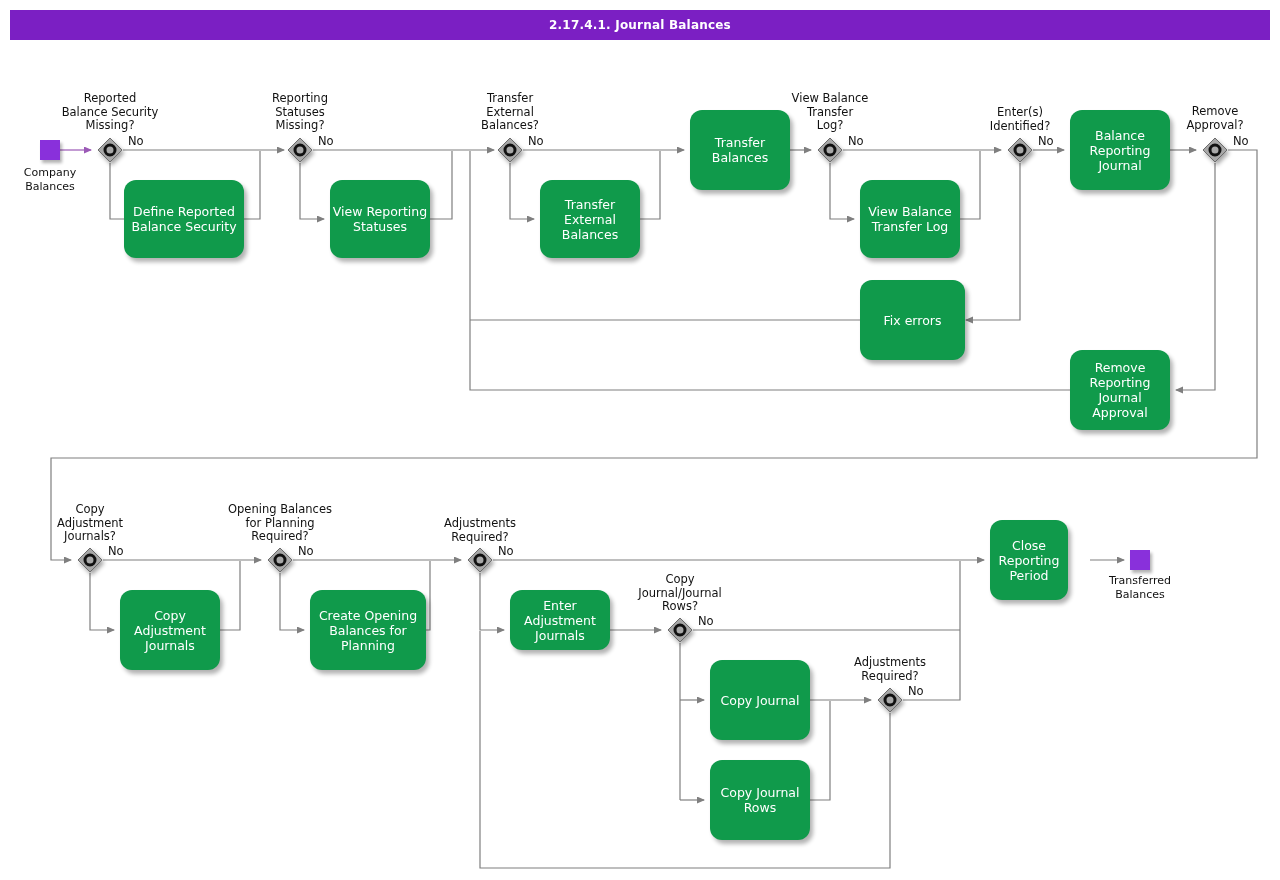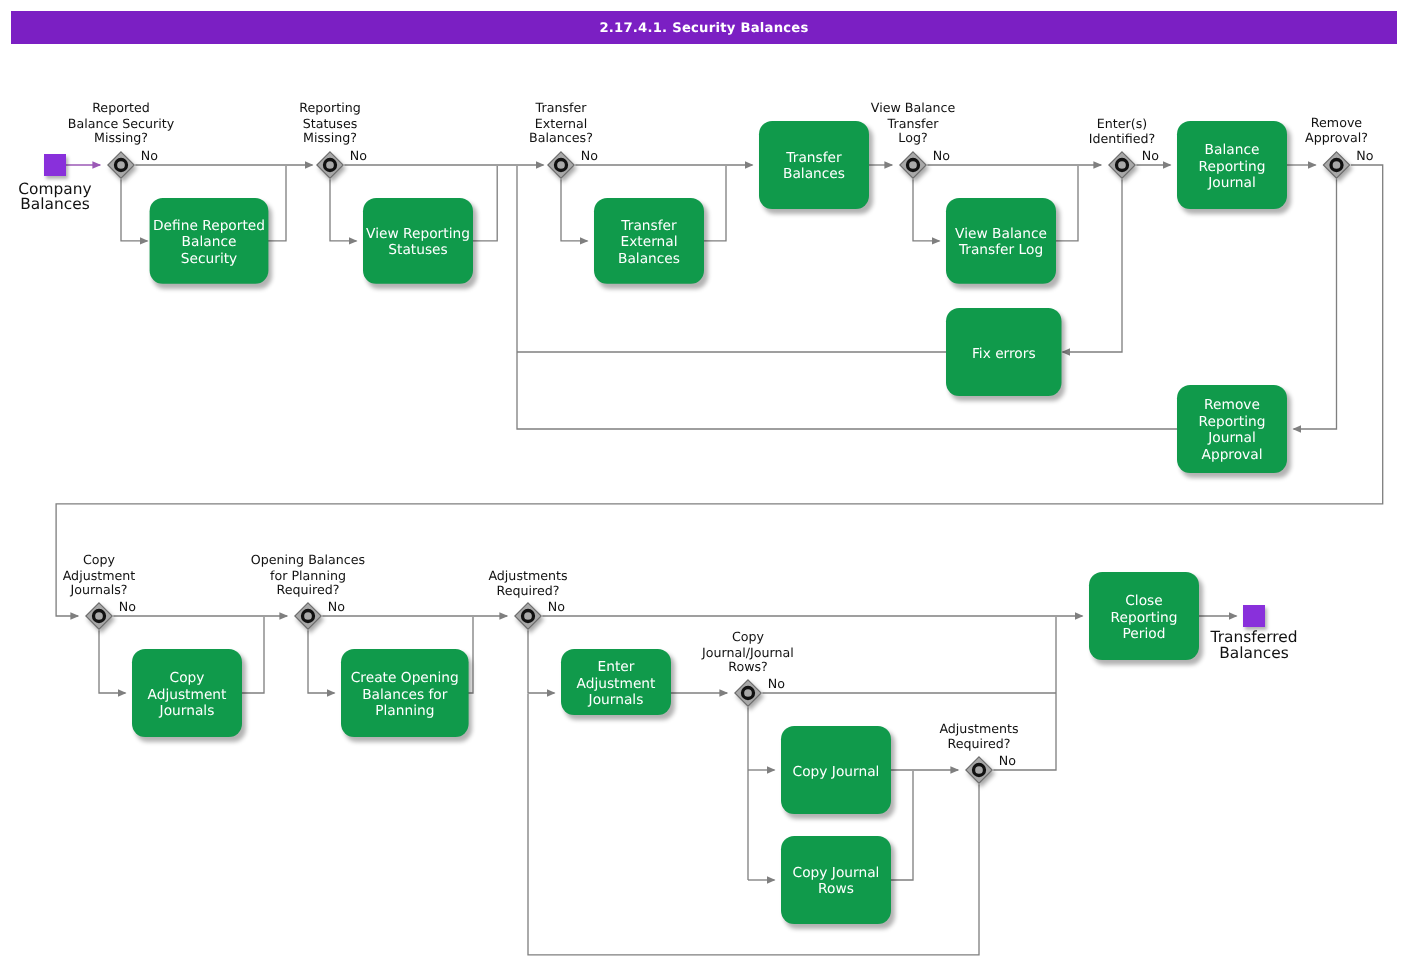--- a/index.html
+++ b/index.html
@@ -12,30 +12,30 @@
   .activity{position:absolute;background:#109A4B;color:#ffffff;border-radius:12px;
             display:flex;align-items:center;justify-content:center;text-align:center;
             font-size:12.5px;line-height:15px;white-space:pre-line;
             box-shadow:3px 4px 4px rgba(0,0,0,0.30);padding:2px;box-sizing:border-box;}
   .decision{position:absolute;width:26px;height:26px;filter:drop-shadow(2px 3px 2px rgba(0,0,0,0.35));}
   .dlabel{position:absolute;width:150px;text-align:center;color:#111111;font-size:11.5px;
           line-height:13.5px;white-space:pre-line;}
   .no{position:absolute;color:#111111;font-size:11.5px;}
   .terminal{position:absolute;width:20px;height:20px;background:#8930DB;
             box-shadow:2px 3px 3px rgba(0,0,0,0.30);}
-  .tlabel{position:absolute;width:90px;text-align:center;color:#111111;font-size:14px;
+  .tlabel{position:absolute;width:90px;text-align:center;color:#111111;font-size:11px;
           line-height:13.5px;white-space:pre-line;}
 </style>
 </head>
 <body>
 
 <div id="canvas">
 
   <div id="titlebar">
-    <span class="ttext">2.17.4.1. Security Balances</span>
+    <span class="ttext">2.17.4.1. Journal Balances</span>
   </div>
 
   <svg class="wires">
     <defs>
       <marker id="ah" markerWidth="9" markerHeight="8" refX="7" refY="3.5" orient="auto" markerUnits="userSpaceOnUse">
         <path d="M0,0 L8,3.5 L0,7 z" fill="#7F7F7F"></path>
       </marker>
       <marker id="ahp" markerWidth="9" markerHeight="8" refX="7" refY="3.5" orient="auto" markerUnits="userSpaceOnUse">
         <path d="M0,0 L8,3.5 L0,7 z" fill="#9B59B6"></path>
       </marker>
@@ -147,21 +147,21 @@
   <div class="decision" style="left:1202px;top:137px">
     <svg width="26" height="26">
         <polygon points="13,1 25,13 13,25 1,13" fill="#A8A8A8" stroke="#6B6B6B"></polygon>
         <circle cx="13" cy="13" r="5" fill="none" stroke="#111111" stroke-width="3"></circle>
       </svg>
   </div>
   <div class="dlabel" style="left:1140px;top:105px">Remove
 Approval?</div>
   <div class="no" style="left:1233px;top:134px">No</div>
 
-  <div class="activity" style="left:136px;top:180px;width:108px;height:78px">Define Reported
+  <div class="activity" style="left:124px;top:180px;width:120px;height:78px">Define Reported
 Balance Security</div>
   <div class="activity" style="left:330px;top:180px;width:100px;height:78px">View Reporting
 Statuses</div>
   <div class="activity" style="left:540px;top:180px;width:100px;height:78px">Transfer
 External
 Balances</div>
   <div class="activity" style="left:690px;top:110px;width:100px;height:80px">Transfer
 Balances</div>
   <div class="activity" style="left:860px;top:180px;width:100px;height:78px">View Balance
 Transfer Log</div>
@@ -231,16 +231,16 @@
 Journals</div>
   <div class="activity" style="left:310px;top:590px;width:116px;height:80px">Create Opening
 Balances for
 Planning</div>
   <div class="activity" style="left:510px;top:590px;width:100px;height:60px">Enter
 Adjustment
 Journals</div>
   <div class="activity" style="left:710px;top:660px;width:100px;height:80px">Copy Journal</div>
   <div class="activity" style="left:710px;top:760px;width:100px;height:80px">Copy Journal
 Rows</div>
-  <div class="activity" style="left:990px;top:520px;width:100px;height:80px">Close Reporting
+  <div class="activity" style="left:990px;top:520px;width:78px;height:80px">Close Reporting
 Period</div>
 
 </div>
 
 </body></html>

